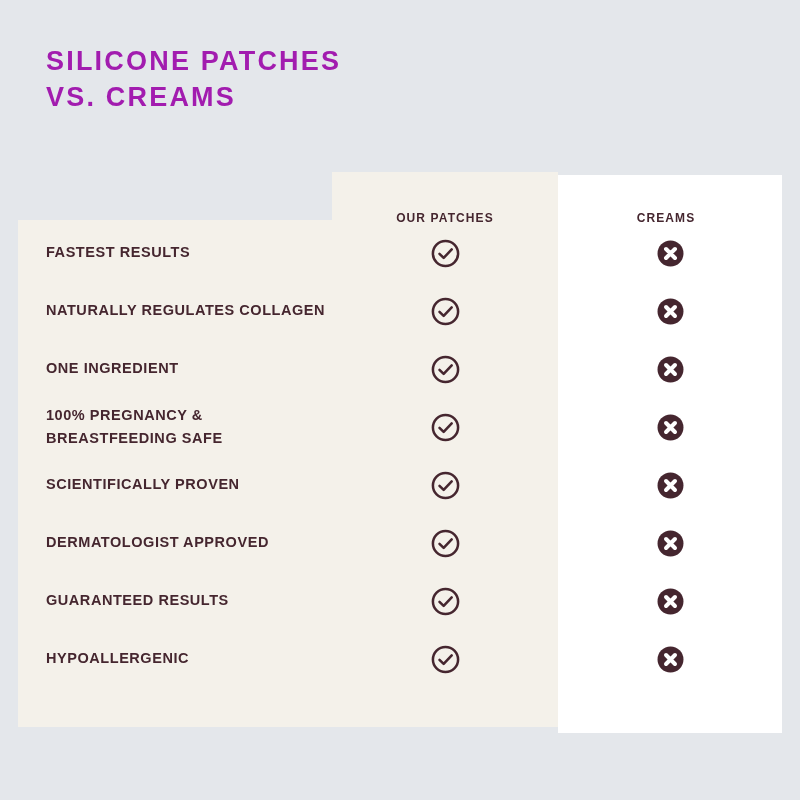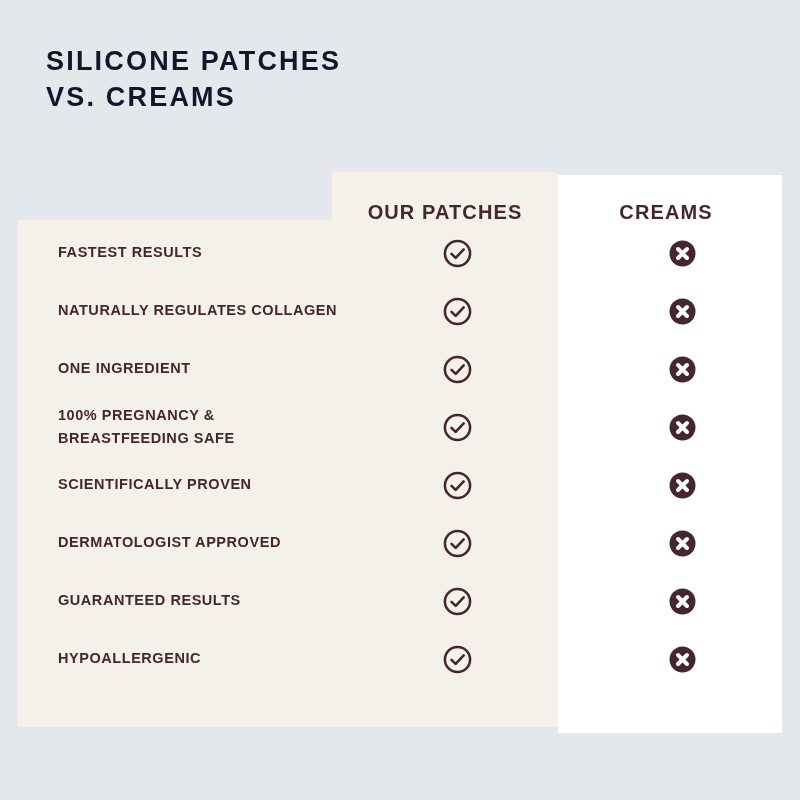--- a/index.html
+++ b/index.html
@@ -14,21 +14,21 @@
     overflow: hidden;
     position: relative;
   }
 
   
   .page-title {
     position: absolute;
     left: 46px;
     top: 44px;
     width: 500px;
-    color: #0f172a;
+    color: #a21caf;
     font-size: 27px;
     font-weight: bold;
     letter-spacing: 2.2px;
     line-height: 1.32;
     text-transform: uppercase;
   }
   .page-title .line { display: block; white-space: pre; }
 
   
   .compare {
@@ -63,40 +63,39 @@
     left: 558px;
     top: 175px;
     width: 224px;
     height: 558px;
     background: #ffffff;
   }
 
   
   .col-header {
     position: absolute;
-    top: 202px;
+    top: 208px;
     height: 20px;
     line-height: 20px;
     text-align: center;
     color: #45262f;
-    font-size: 20px;
+    font-size: 12px;
     font-weight: bold;
     letter-spacing: 1.1px;
     text-transform: uppercase;
   }
   .col-header.patches { left: 332px; width: 226px; }
   .col-header.creams  { left: 558px; width: 216px; }
 
   
   .rows {
     position: absolute;
     left: 0;
     top: 224px;
     width: 672px;
-    padding-left: 12px;
   }
   .row {
     position: relative;
     height: 58px;
   }
   .row-label {
     position: absolute;
     left: 46px;
     width: 280px;
     top: 50%;

